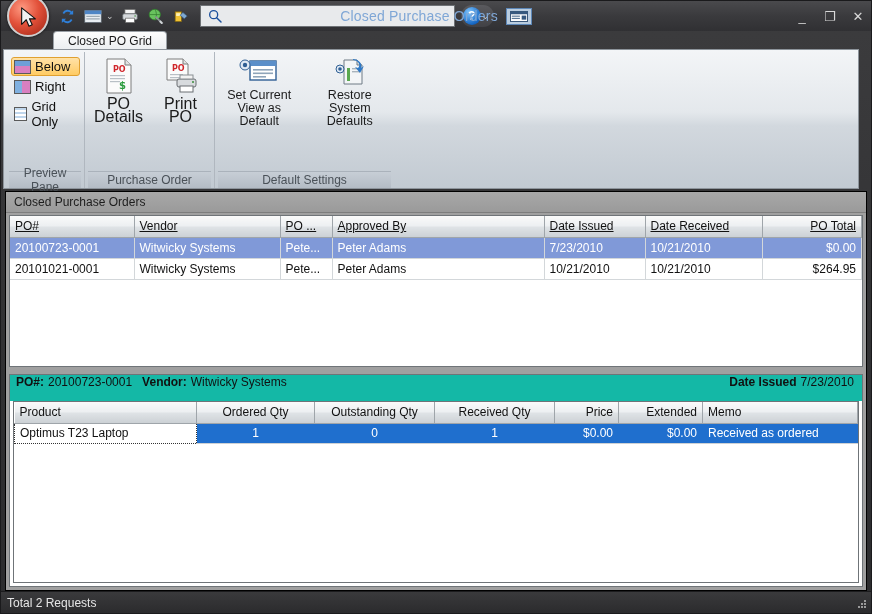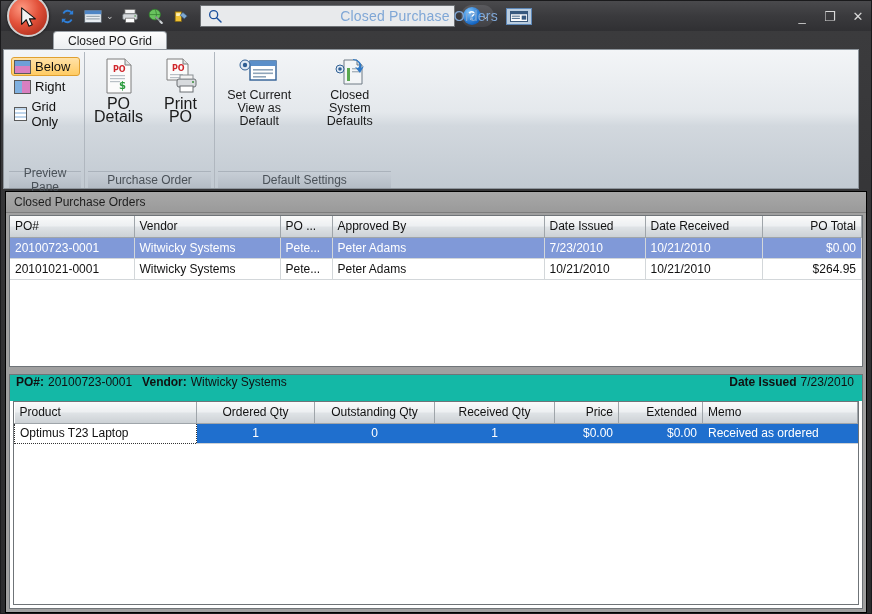--- a/index.html
+++ b/index.html
@@ -150,21 +150,21 @@
     display:flex; flex-direction:column;
     overflow:hidden;
   }
   table.grid { width:100%; border-collapse:collapse; table-layout:fixed; }
   table.grid th {
     background: linear-gradient(to bottom,#fafafa 0%,#eceff1 48%,#dfe3e6 52%,#ccd1d5 100%);
     border-right:1px solid #9fa5aa;
     border-bottom:1px solid #9fa5aa;
     font-weight:normal; font-size:12px; color:#111;
     text-align:left; padding: 3px 5px; height:21px;
-    white-space:nowrap; overflow:hidden;
+    white-space:nowrap; overflow:hidden;text-decoration:underline;
   }
   table.grid th.right { text-align:right; }
   table.grid td {
     border-right:1px solid #d3d7da;
     border-bottom:1px solid #d3d7da;
     font-size:12px; color:#111; padding:2px 5px; height:21px;
     white-space:nowrap; overflow:hidden; text-overflow:ellipsis;
     background:#fff;
   }
   table.grid td.right { text-align:right; }
@@ -392,21 +392,21 @@
           <svg width="40" height="30" viewBox="0 0 40 30">
             <path d="M14 3 h13 l5 5 v19 H14 Z" fill="#f3f5f7" stroke="#6f7a85"></path>
             <path d="M27 3 v5 h5" fill="#dfe3e7" stroke="#6f7a85"></path>
             <rect x="17" y="11" width="3" height="13" fill="#5aa84f"></rect>
             <rect x="22" y="11" width="8" height="1.4" fill="#a9b3bc"></rect>
             <rect x="22" y="14" width="8" height="1.4" fill="#a9b3bc"></rect>
             <path d="M23 2 a9 7 0 0 1 8 9 l3 -2 -4 7 -5 -6 3 1 a6 5 0 0 0 -5 -8z" fill="#2f79c6"></path>
             <circle cx="10" cy="12" r="4" fill="#dfe9f4" stroke="#2f5f94"></circle>
             <circle cx="10" cy="12" r="1.8" fill="#2f5f94"></circle>
           </svg>
-          <span class="lbl">Closed System Defaults</span>
+          <span class="lbl">Restore System Defaults</span>
         </div>
       </div>
       <div class="rgroup-label">Default Settings</div>
     </div>
 
   </div>
 
   <div class="content">
 
     <div class="panel-caption">
@@ -502,14 +502,27 @@
               <td class="right">$0.00</td>
               <td class="right">$0.00</td>
               <td>Received as ordered</td>
             </tr>
           </tbody>
         </table>
       </div>
     </div>
   </div>
 
+  <div class="statusbar">
+    <span>Total 2 Requests</span>
+    <svg class="grip" viewBox="0 0 12 12">
+      <g fill="#9a9a9a">
+        <rect x="8" y="8" width="2" height="2"></rect>
+          <rect x="5" y="8" width="2" height="2"></rect>
+          <rect x="2" y="8" width="2" height="2"></rect>
+        <rect x="8" y="5" width="2" height="2"></rect>
+          <rect x="5" y="5" width="2" height="2"></rect>
+        <rect x="8" y="2" width="2" height="2"></rect>
+      </g>
+    </svg>
+  </div>
 
 </div>
 
 </body></html>

